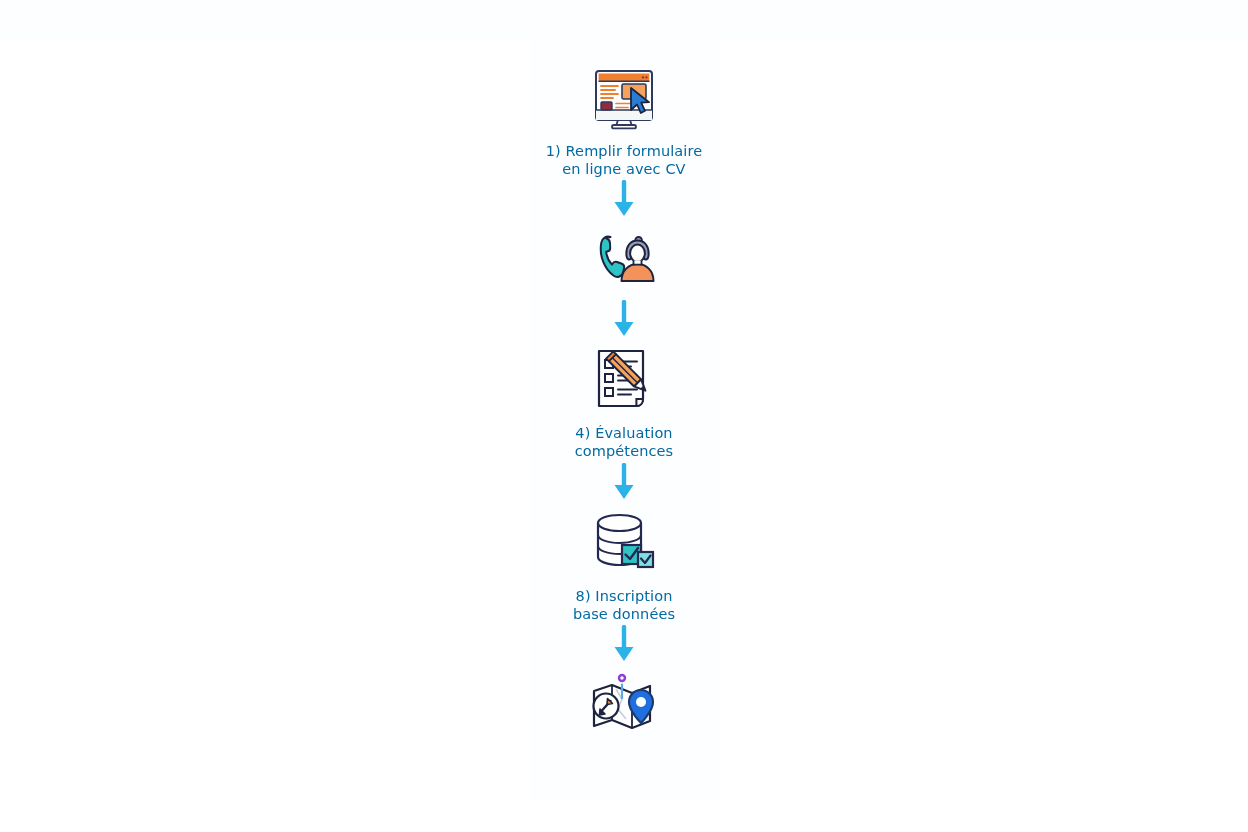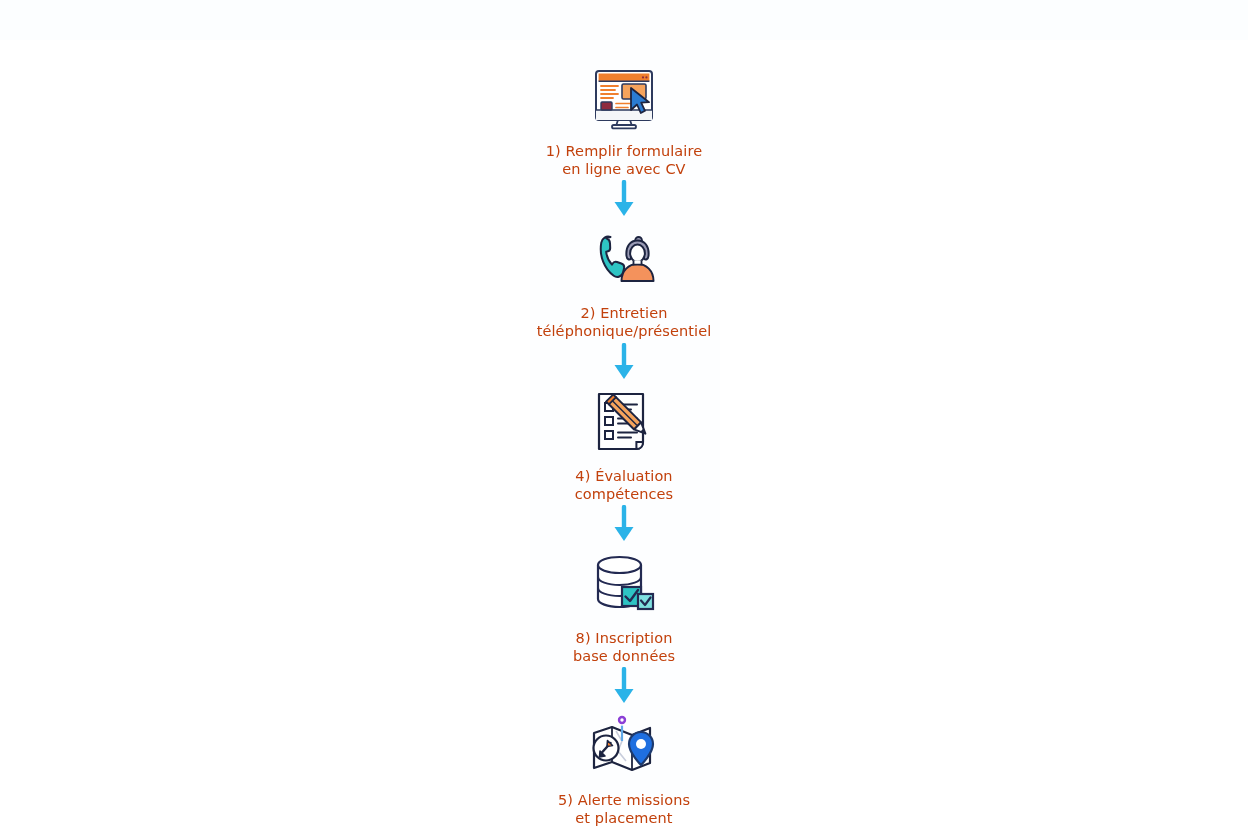--- a/index.html
+++ b/index.html
@@ -53,21 +53,21 @@
     align-items: center;
     justify-content: center;
   }
   .step-icon svg { display: block; }
 
   .step-label {
     margin-top: 6px;
     text-align: center;
     font-size: 14.5px;
     line-height: 1.25;
-    color: #c2410c;
+    color: #0369a1;
     letter-spacing: 0.1px;
     white-space: pre-line;
     font-weight: 400;
   }
 
   .connector {
     width: 40px;
     height: 44px;
     display: flex;
     align-items: center;
@@ -139,22 +139,20 @@
 
         <path d="M38.5 32 c-1 -10 4 -15.5 11 -15.5 c7 0 12 5.5 11 15.5 c-0.4 3.6 -3 4.2 -4.4 2.6 l-1.2 -7 h-10.8 l-1.2 7 c-1.4 1.6 -4 1 -4.4 -2.6 z" fill="#9A9BB5" stroke="#1D2440" stroke-width="2" stroke-linejoin="round"></path>
 
         <ellipse cx="49.5" cy="29.2" rx="7.4" ry="8.6" fill="#ffffff" stroke="#1D2440" stroke-width="2"></ellipse>
 
         <path d="M33.5 57 c0 -10.4 7.2 -17 16 -17 c8.8 0 16 6.6 16 17 z" fill="#F4925C" stroke="#1D2440" stroke-width="2" stroke-linejoin="round"></path>
 
         <path d="M45.5 36.5 v4.2 h8 v-4.2" fill="#ffffff" stroke="#1D2440" stroke-width="1.8"></path>
       </svg>
     </div>
-    <div class="step-label">2) Entretien
-téléphonique/présentiel</div>
   </div>
 
   <div class="connector">
     <svg width="28" height="40" viewBox="0 0 28 40">
       <path d="M14 2 L14 24" stroke="#2BB3E8" stroke-width="4.4" stroke-linecap="round"></path>
       <path d="M4.5 22 L14 36 L23.5 22 Z" fill="#2BB3E8"></path>
     </svg>
   </div>
 
   <div class="step">
@@ -245,17 +243,15 @@
 
         <circle cx="18" cy="37" r="12.5" fill="#ffffff" stroke="#1D2440" stroke-width="2.2"></circle>
         <path d="M13.5 42 L22.5 32" stroke="#1D2440" stroke-width="2.4" stroke-linecap="round"></path>
         <path d="M19.5 29.5 L24.5 34.5 L19 35.5 Z" fill="#F07F2E" stroke="#1D2440" stroke-width="1.6" stroke-linejoin="round"></path>
         <path d="M12 40 L17 45 L11.5 46 Z" fill="#1D2440" stroke="#1D2440" stroke-width="1.6" stroke-linejoin="round"></path>
 
         <path d="M53 21 c-6.6 0 -12 5.4 -12 12 c0 9 12 21 12 21 c0 0 12 -12 12 -21 c0 -6.6 -5.4 -12 -12 -12 z" fill="#1F6FE0" stroke="#1D3A6E" stroke-width="2.2" stroke-linejoin="round"></path>
         <circle cx="53" cy="33" r="5" fill="#ffffff"></circle>
       </svg>
     </div>
-    <div class="step-label">5) Alerte missions
-et placement</div>
   </div>
 
 </div>
 
 </body></html>

